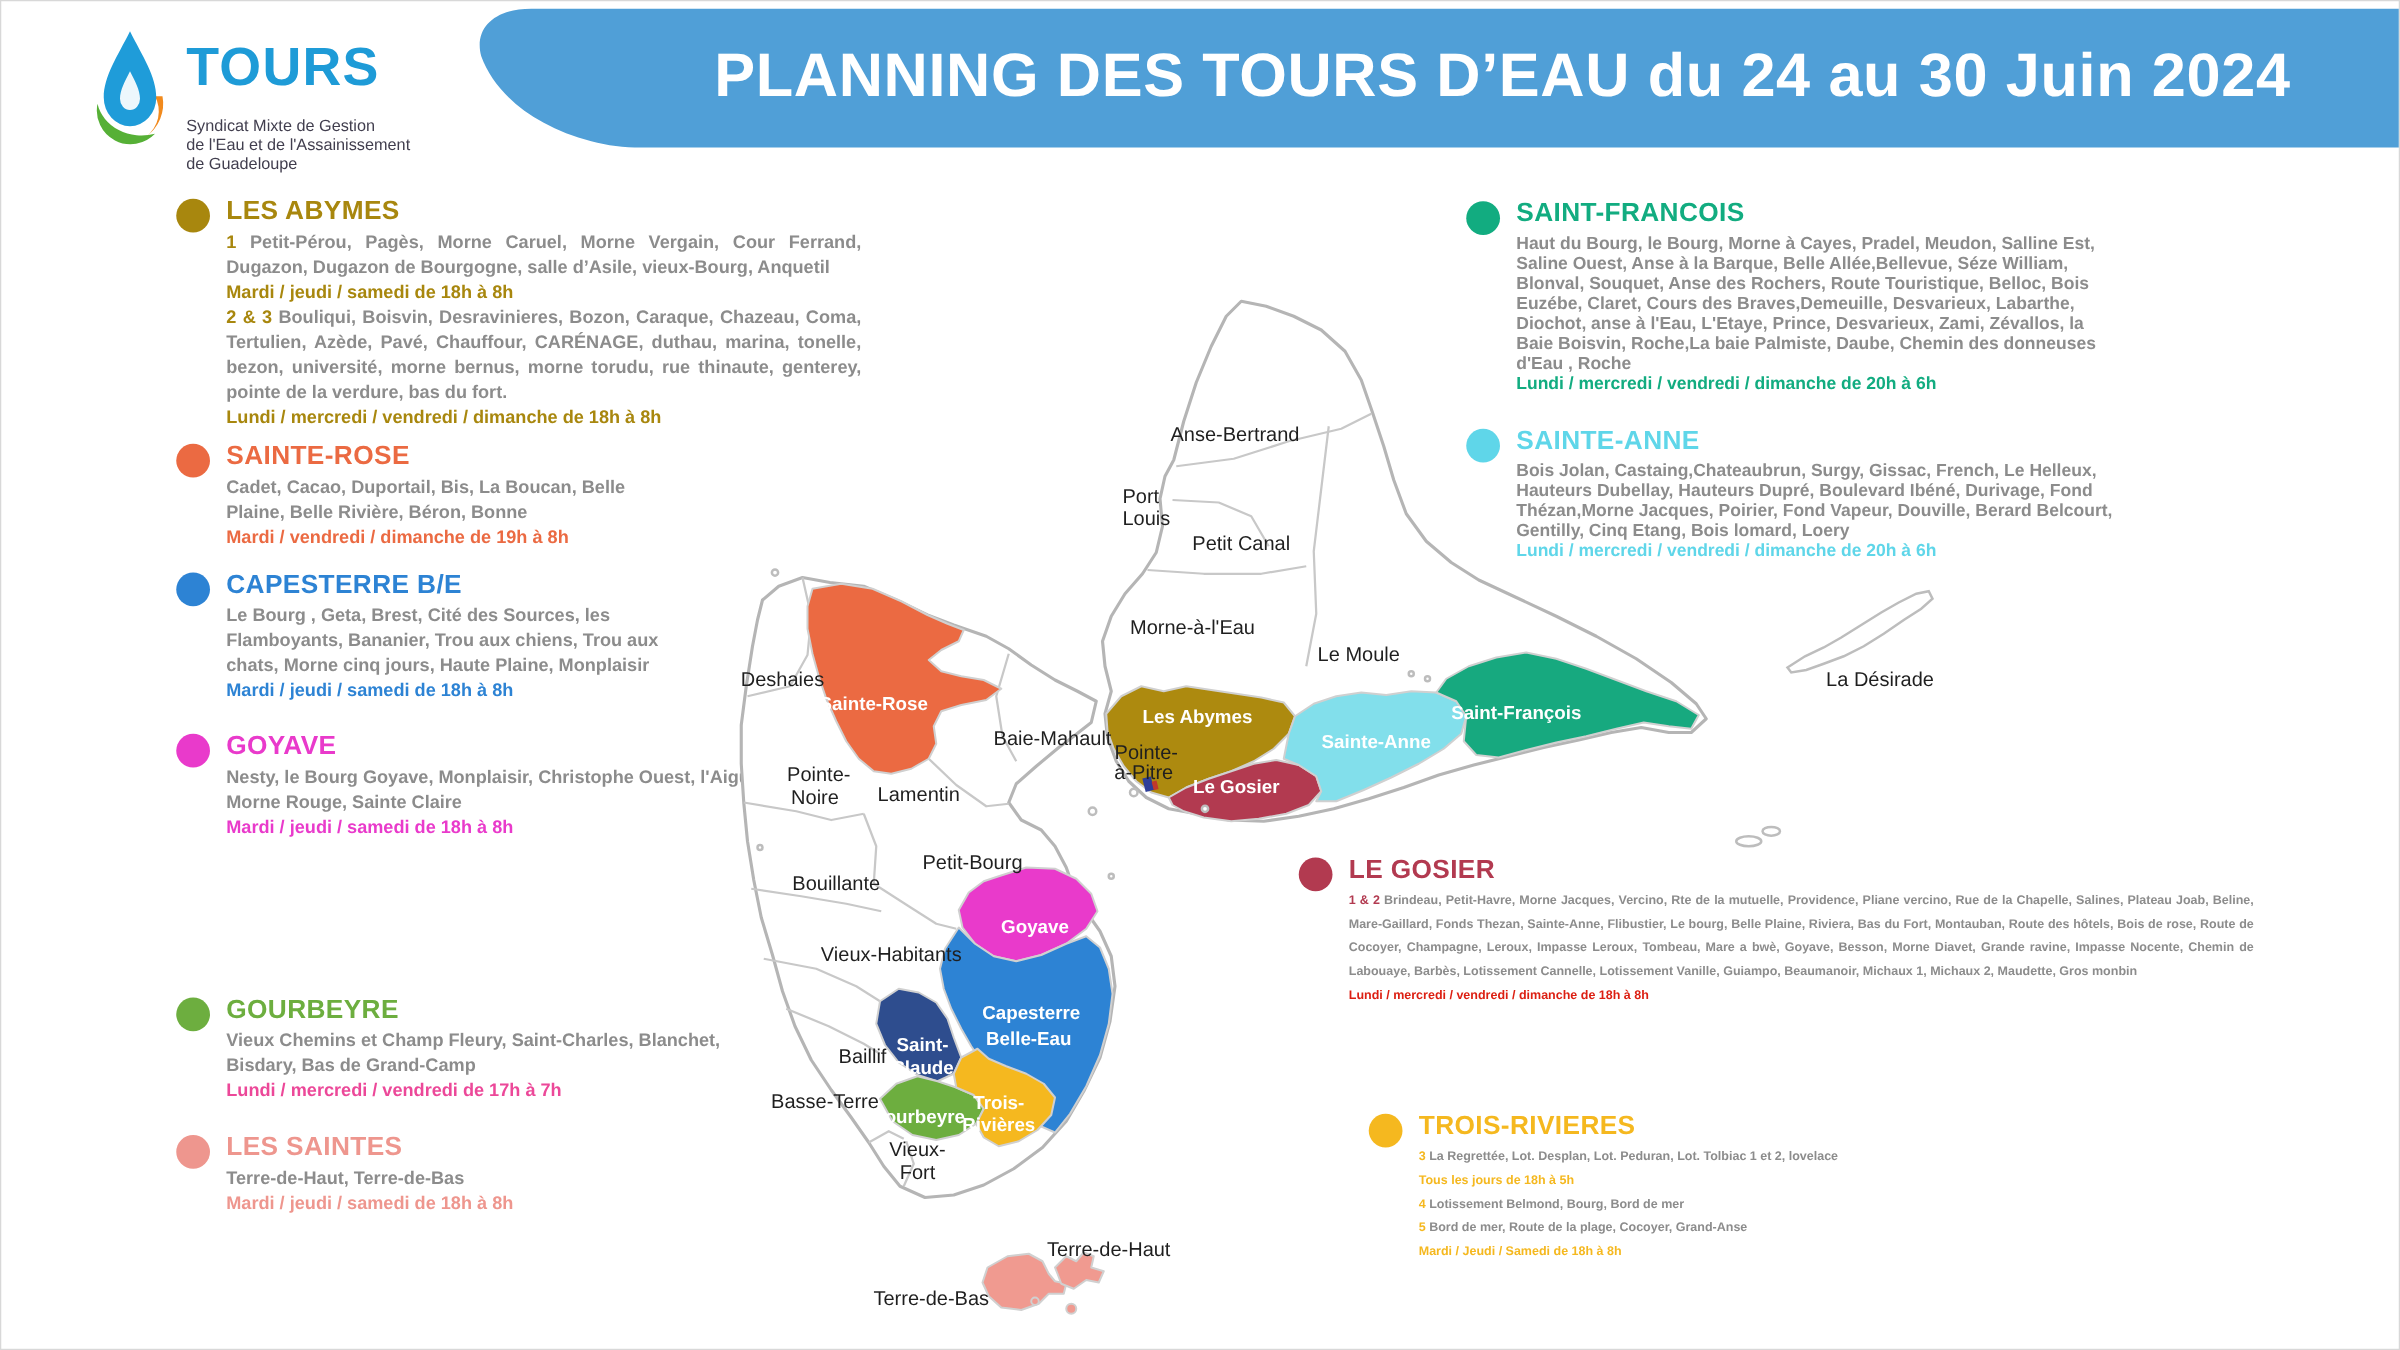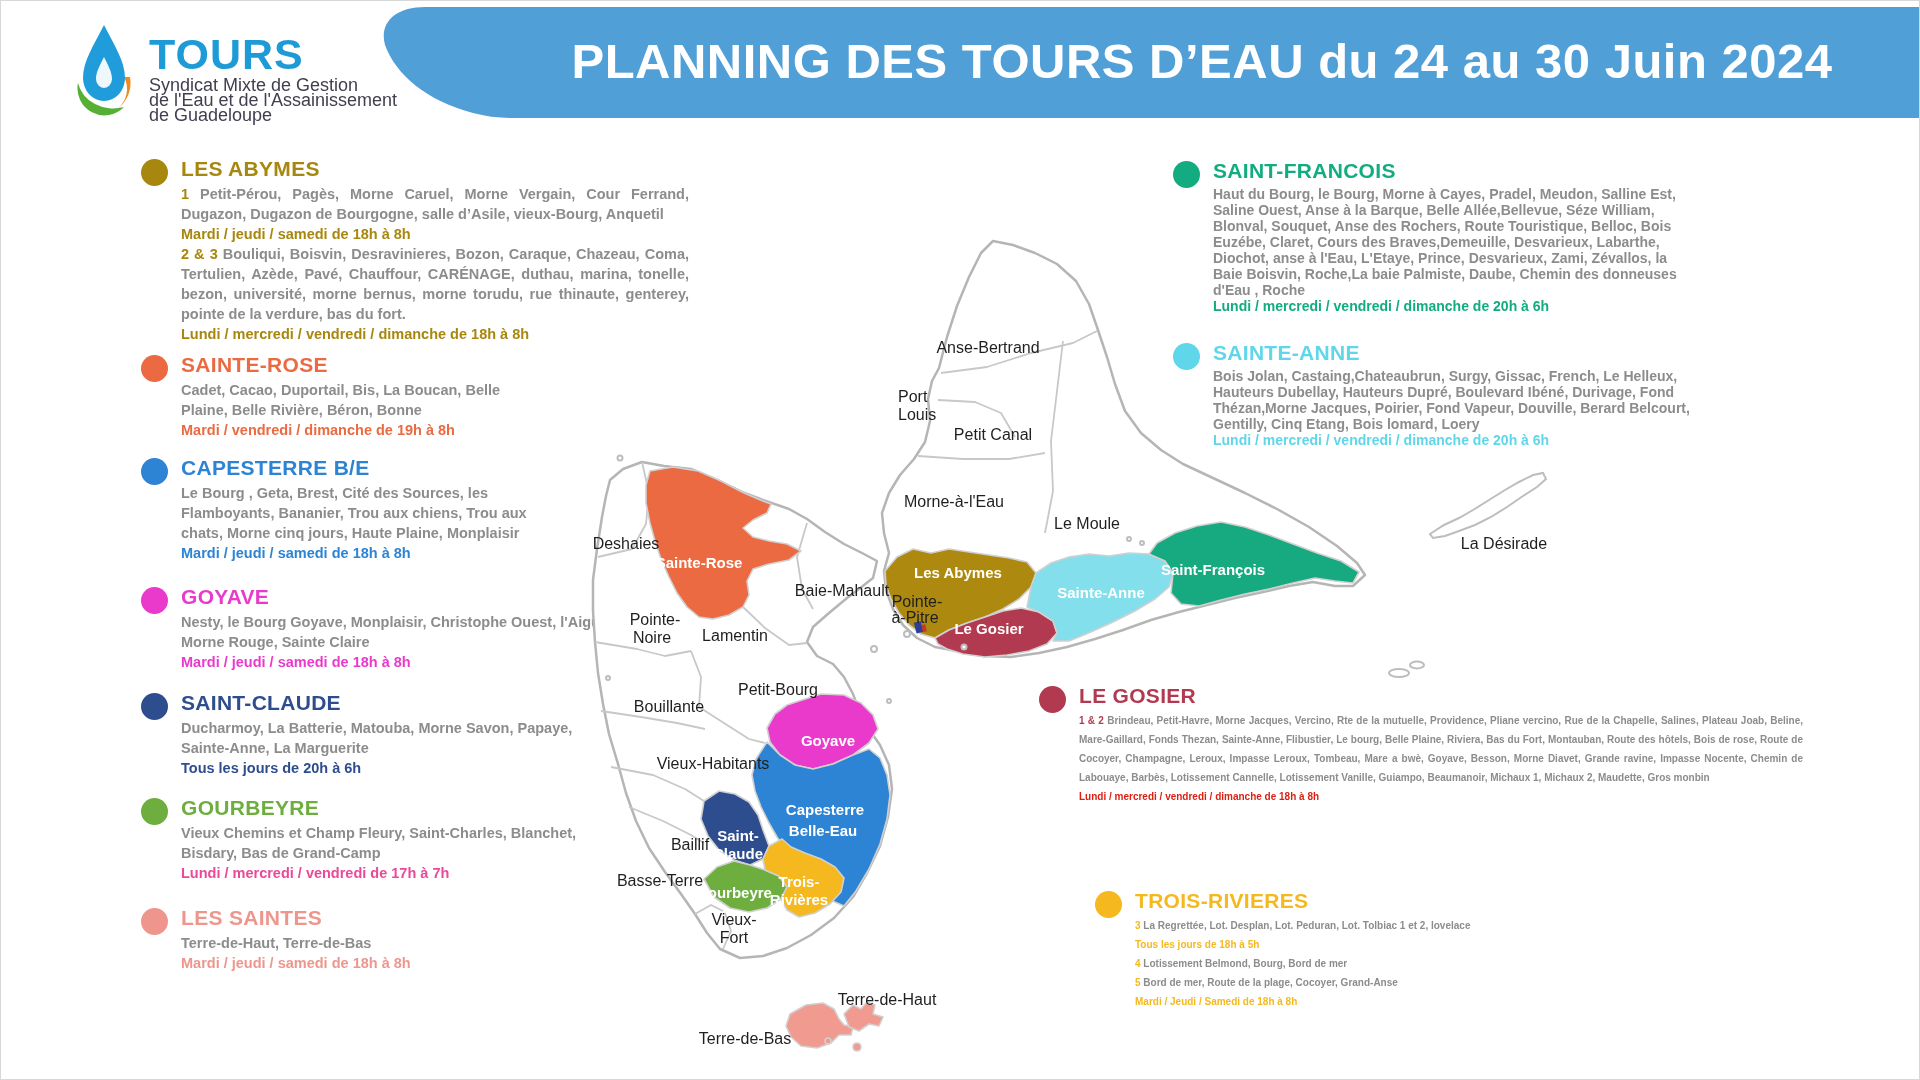--- a/index.html
+++ b/index.html
@@ -10,21 +10,21 @@
   .banner{position:absolute;left:340px;top:4px;width:1580px;height:114px}
   .banner svg{position:absolute;left:0;top:0}
   .banner .title{position:absolute;left:150px;right:8px;top:0;height:112px;display:flex;
         align-items:center;justify-content:center;color:#fff;font-size:49px;font-weight:bold;
         letter-spacing:.5px;white-space:nowrap}
 
   
   .logo{position:absolute;left:70px;top:22px;display:flex;gap:12px;align-items:flex-start}
   .logo-text{padding-top:10px}
   .logo-text .name{color:#1E9BD7;font-size:43px;font-weight:bold;line-height:42px;letter-spacing:1px}
-  .logo-text .sub{color:#413E4E;font-size:18px;line-height:15px;font-weight:500;margin-top:3px}
+  .logo-text .sub{color:#413E4E;font-size:13px;line-height:15px;font-weight:500;margin-top:18px}
 
   
   .section{position:absolute;padding-left:40px;box-sizing:border-box}
   .bullet{position:absolute;left:0;top:2px;width:27px;height:27px;border-radius:50%}
   .sec-title{font-size:21px;font-weight:bold;letter-spacing:.3px;margin:0 0 3px 0}
   .sec-body p{margin:0;font-size:14.5px;font-weight:600;line-height:20px;color:#8C8C8C}
   .sec-body p.schedule{font-weight:bold}
   .pfx{font-weight:bold}
   .justify .sec-body p.areas{text-align:justify}
   .rcol .sec-body p{font-size:14px;line-height:16px}
@@ -105,28 +105,20 @@
         <p class="areas">Le Bourg , Geta, Brest, Cité des Sources, les Flamboyants, Bananier, Trou aux chiens, Trou aux chats, Morne cinq jours, Haute Plaine, Monplaisir</p>
         <p class="schedule" style="color: rgb(45, 131, 212);">Mardi / jeudi / samedi de 18h à 8h</p>
       </div>
   </div>
   <div class="section" id="sec-goyave">
     <span class="bullet" style="background: rgb(233, 58, 203);"></span>
     <h2 class="sec-title" style="color: rgb(233, 58, 203);">GOYAVE</h2>
       <div class="sec-body">
         <p class="areas">Nesty, le Bourg Goyave, Monplaisir, Christophe Ouest, l'Aiguille, Morne Rouge, Sainte Claire</p>
         <p class="schedule" style="color: rgb(233, 58, 203);">Mardi / jeudi / samedi de 18h à 8h</p>
-      </div>
-  </div>
-  <div class="section" id="sec-saint-claude">
-    <span class="bullet" style="background: rgb(46, 77, 142);"></span>
-    <h2 class="sec-title" style="color: rgb(46, 77, 142);">SAINT-CLAUDE</h2>
-      <div class="sec-body">
-        <p class="areas">Ducharmoy, La Batterie, Matouba, Morne Savon, Papaye, Sainte-Anne, La Marguerite</p>
-        <p class="schedule" style="color: rgb(46, 77, 142);">Tous les jours de 20h à 6h</p>
       </div>
   </div>
   <div class="section" id="sec-gourbeyre">
     <span class="bullet" style="background: rgb(109, 174, 63);"></span>
     <h2 class="sec-title" style="color: rgb(109, 174, 63);">GOURBEYRE</h2>
       <div class="sec-body">
         <p class="areas">Vieux Chemins et Champ Fleury,  Saint-Charles, Blanchet, Bisdary, Bas de Grand-Camp</p>
         <p class="schedule" style="color: #ec4899;">Lundi / mercredi / vendredi de 17h à 7h</p>
       </div>
   </div>

